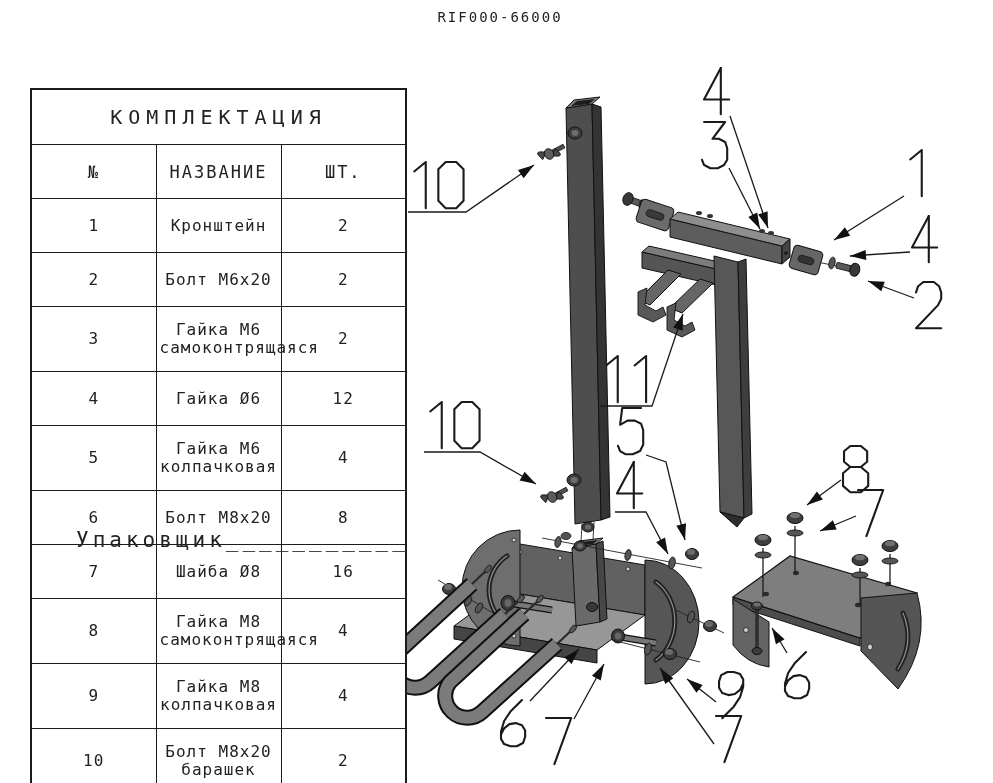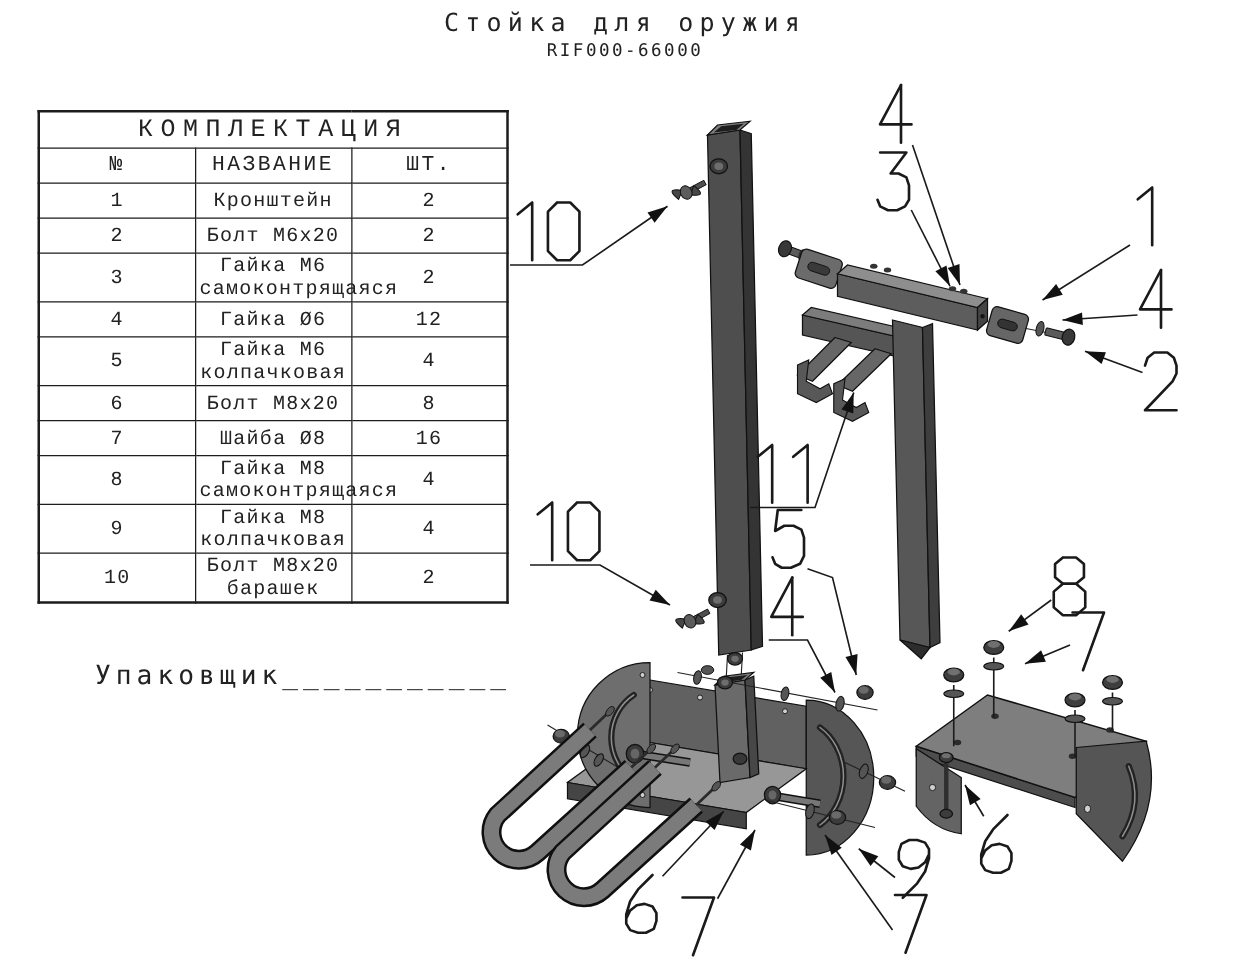--- a/index.html
+++ b/index.html
@@ -6,21 +6,21 @@
   .page{position:relative;width:993px;height:783px;background:#fff;overflow:hidden;
         font-family:"DejaVu Sans Mono","Liberation Mono",monospace;color:#222;}
   
   .title-block{position:absolute;left:290px;top:6px;width:420px;text-align:center;}
   .title-line1{font-size:20px;letter-spacing:5px;white-space:nowrap;}
   .title-line2{font-size:14px;letter-spacing:2px;margin-top:3px;white-space:nowrap;}
   
   .parts-table{position:absolute;left:30px;top:88px;border-collapse:collapse;
                table-layout:fixed;width:377px;background:#fff;}
   .parts-table td,.parts-table th{border:1.6px solid #1c1c1c;text-align:center;
-               vertical-align:middle;padding:1px 3px;font-weight:normal;font-family:Liberation Mono, monospace;}
+               vertical-align:middle;padding:14px 3px;font-weight:normal;}
   .parts-table{border:2.4px solid #1c1c1c;}
   .tbl-title{font-size:20px;letter-spacing:6px;height:26px;}
   .tbl-head td{font-size:17px;letter-spacing:2px;height:25px;}
   .col-num{width:41px;}  .col-name{width:278px;}  .col-qty{width:58px;}
   .row td{font-size:16px;letter-spacing:1px;height:25px;line-height:18px;}
   .row td.name{white-space:pre-line;margin-left:24px;}
   
   .packer{position:absolute;left:28px;top:528px;font-size:21px;letter-spacing:4px;white-space:nowrap;margin-left:48px;}
   
   svg.diagram{position:absolute;left:0;top:0;width:993px;height:783px;}
@@ -364,21 +364,20 @@
         </g>
         <g>
           <polyline points="546,718 571.2,718 554.4,764.2" class="glyph"></polyline>
           <polyline points="574,719 604,664" class="leader"></polyline>
           <polygon points="604,664 591.9488880445389,675.6520685132273 600.7278437736828,680.440589820033" class="arrowhead"></polygon>
         </g>
       </g>
   </svg>
 
   <div class="title-block">
-    <div class="title-line1">Стойка для оружия</div>
     <div class="title-line2">RIF000-66000</div>
   </div>
 
   <table class="parts-table">
     <tbody>
         <tr>
           <td colspan="3" class="tbl-title">КОМПЛЕКТАЦИЯ</td>
         </tr>
     <tr class="tbl-head">
       <td class="col-num">№</td>

